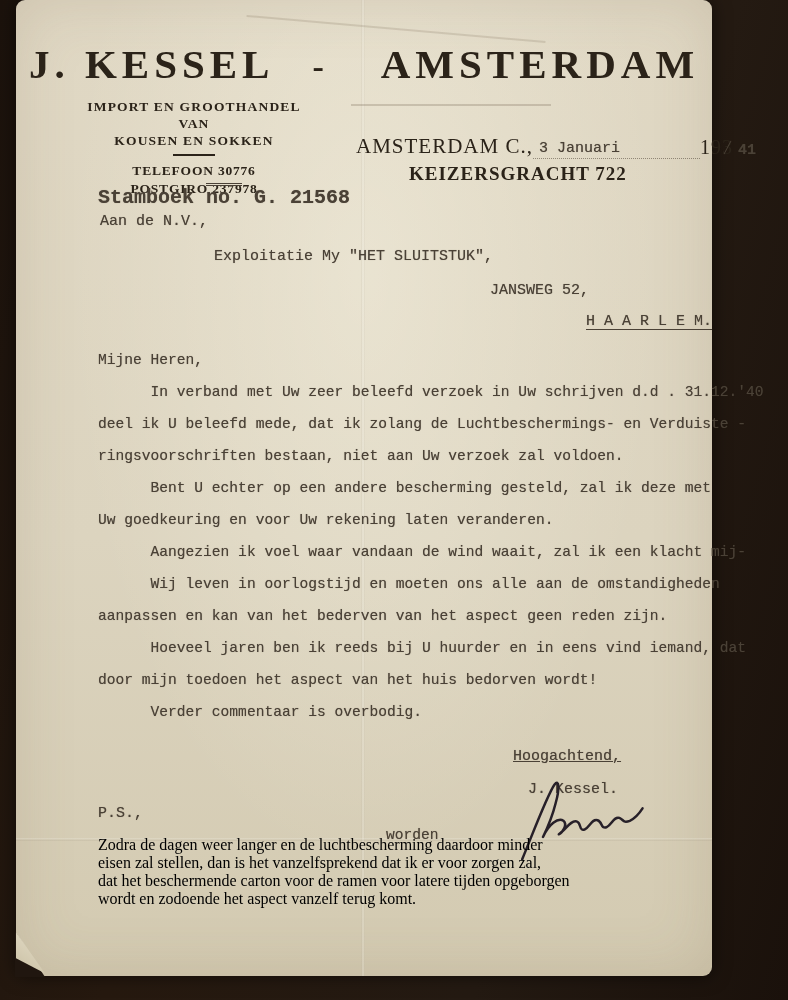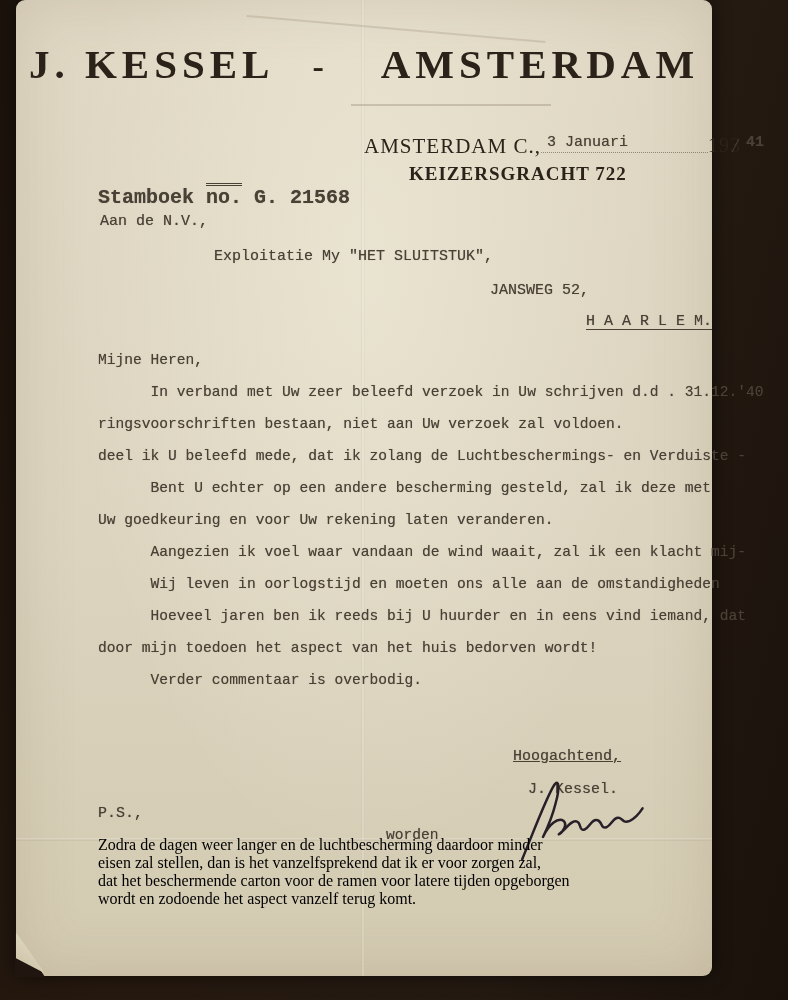--- a/index.html
+++ b/index.html
@@ -47,21 +47,21 @@
 
   .left-block{position:absolute;left:58px;top:98px;width:240px;text-align:center;
     font-weight:bold;color:var(--print_ink);}
   .lb-line{font-size:13.5px;letter-spacing:1.2px;line-height:17px;}
   .lb-rule{width:42px;height:2px;background:var(--print_ink);margin:5px auto 6px;}
   .lb-tel{font-size:13.5px;letter-spacing:.8px;line-height:18px;}
 
   .faint-rule{position:absolute;left:335px;top:104px;width:200px;height:2px;
     background:rgba(90,75,55,.22);}
 
-  .date-row{position:absolute;left:340px;top:134px;width:400px;display:flex;align-items:flex-start;margin-left:8px;}
+  .date-row{position:absolute;left:340px;top:134px;width:400px;display:flex;align-items:flex-end;}
   .date-place{font-size:21px;letter-spacing:1px;}
   .date-typed{flex:1;font-size:15px;padding:0 2px 1px 6px;
     border-bottom:1.5px dotted rgba(80,70,55,.55);}
   .date-year{font-size:20px;letter-spacing:1px;white-space:nowrap;}
   .struck{position:relative;display:inline-block;}
   .struck::after{content:"";position:absolute;left:-2px;right:-2px;top:48%;
     border-top:1.6px solid var(--type_ink);transform:rotate(-62deg);}
   .date-year-typed{font-size:15px;font-weight:bold;margin-left:5px;}
 
   .keizersgracht{position:absolute;left:393px;top:163px;font-size:19px;
@@ -96,20 +96,28 @@
     <div class="crease-low"></div>
     <div class="dogear-dark"></div>
     <div class="dogear-flap"></div>
 
     <div class="title-row">
       <span class="t-name">J. KESSEL</span>
       <span class="t-dash">-</span>
       <span class="t-city">AMSTERDAM</span>
     </div>
 
+    <div class="left-block">
+      <div class="lb-line">IMPORT EN GROOTHANDEL</div>
+      <div class="lb-line">VAN</div>
+      <div class="lb-line">KOUSEN EN SOKKEN</div>
+      <div class="lb-rule"></div>
+      <div class="lb-tel">TELEFOON 30776</div>
+      <div class="lb-tel">POSTGIRO 237978</div>
+    </div>
 
     <div class="faint-rule"></div>
 
     <div class="date-row">
       <span class="date-place serif">AMSTERDAM C.,</span>
       <span class="date-typed typed">3 Januari</span>
       <span class="date-year serif"><span>19</span><span class="struck">3</span></span>
       <span class="date-year-typed typed">41</span>
     </div>
 
@@ -118,26 +126,27 @@
     <div class="stamboek typed"><span>Stamboek </span><span class="no-overline">no.</span><span> G. 21568</span></div>
 
     <div class="abs-typed typed" style="left:84px;top:213px;">Aan de N.V.,</div>
     <div class="abs-typed typed" style="left:198px;top:248px;">Exploitatie My "HET SLUITSTUK",</div>
     <div class="abs-typed typed" style="left:474px;top:282px;">JANSWEG 52,</div>
     <div class="abs-typed typed haarlem" style="left:570px;top:313px;">H A A R L E M.</div>
 
     <div class="body-block">
       <div class="bl">Mijne Heren,</div>
       <div class="bl">      In verband met Uw zeer beleefd verzoek in Uw schrijven d.d . 31.12.'40</div>
+      <div class="bl">deel ik U beleefd mede, dat ik zolang de Luchtbeschermings- en Verduiste -</div>
       <div class="bl">ringsvoorschriften bestaan, niet aan Uw verzoek zal voldoen.</div>
-      <div class="bl">deel ik U beleefd mede, dat ik zolang de Luchtbeschermings- en Verduiste -</div>
       <div class="bl">      Bent U echter op een andere bescherming gesteld, zal ik deze met</div>
       <div class="bl">Uw goedkeuring en voor Uw rekening laten veranderen.</div>
       <div class="bl">      Aangezien ik voel waar vandaan de wind waait, zal ik een klacht mij-</div>
       <div class="bl">      Wij leven in oorlogstijd en moeten ons alle aan de omstandigheden</div>
+      <div class="bl">aanpassen en kan van het bederven van het aspect geen reden zijn.</div>
       <div class="bl">      Hoeveel jaren ben ik reeds bij U huurder en in eens vind iemand, dat</div>
       <div class="bl">door mijn toedoen het aspect van het huis bedorven wordt!</div>
       <div class="bl">      Verder commentaar is overbodig.</div>
     </div>
 
     <div class="closing-sal typed">Hoogachtend,</div>
     <div class="closing-name typed">J. Kessel.</div>
     <svg class="signature" viewBox="0 0 136 82">
       <path d="M6,78 C20,52 38,16 46,7 C51,2 51,11 45,26 C41,37 34,50 29,58
                C36,46 46,40 51,44 C55,48 49,56 45,57

